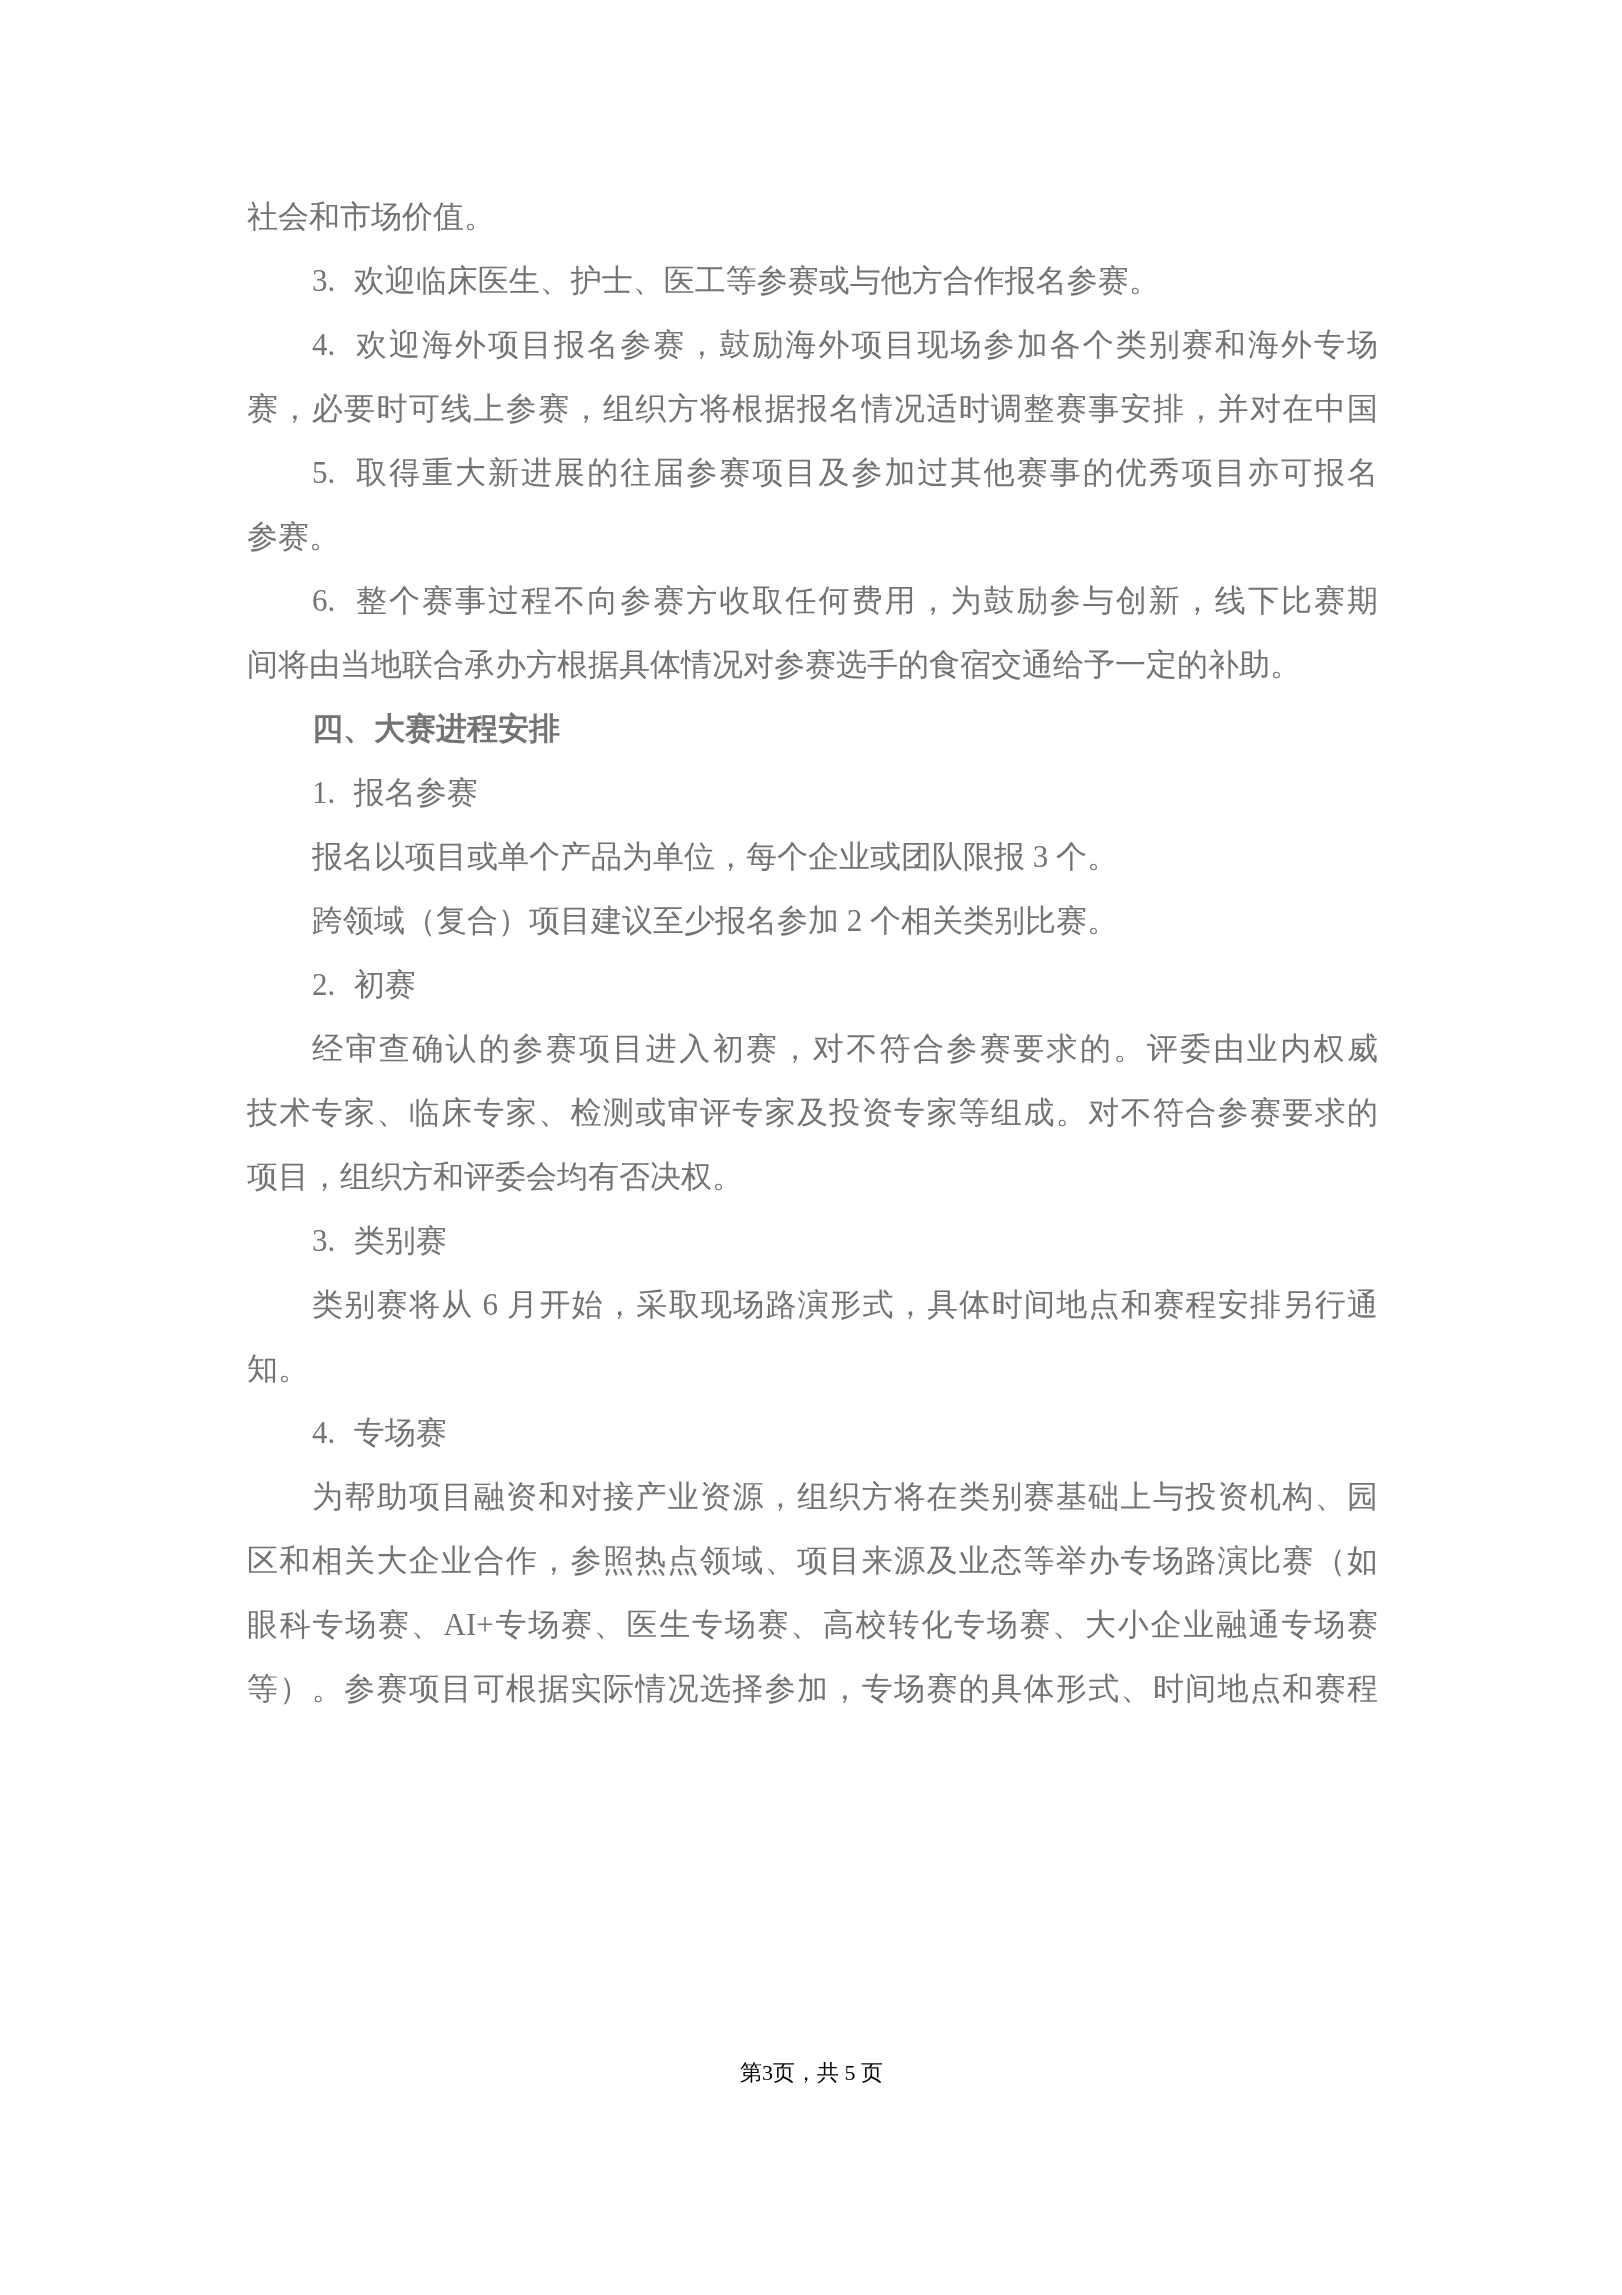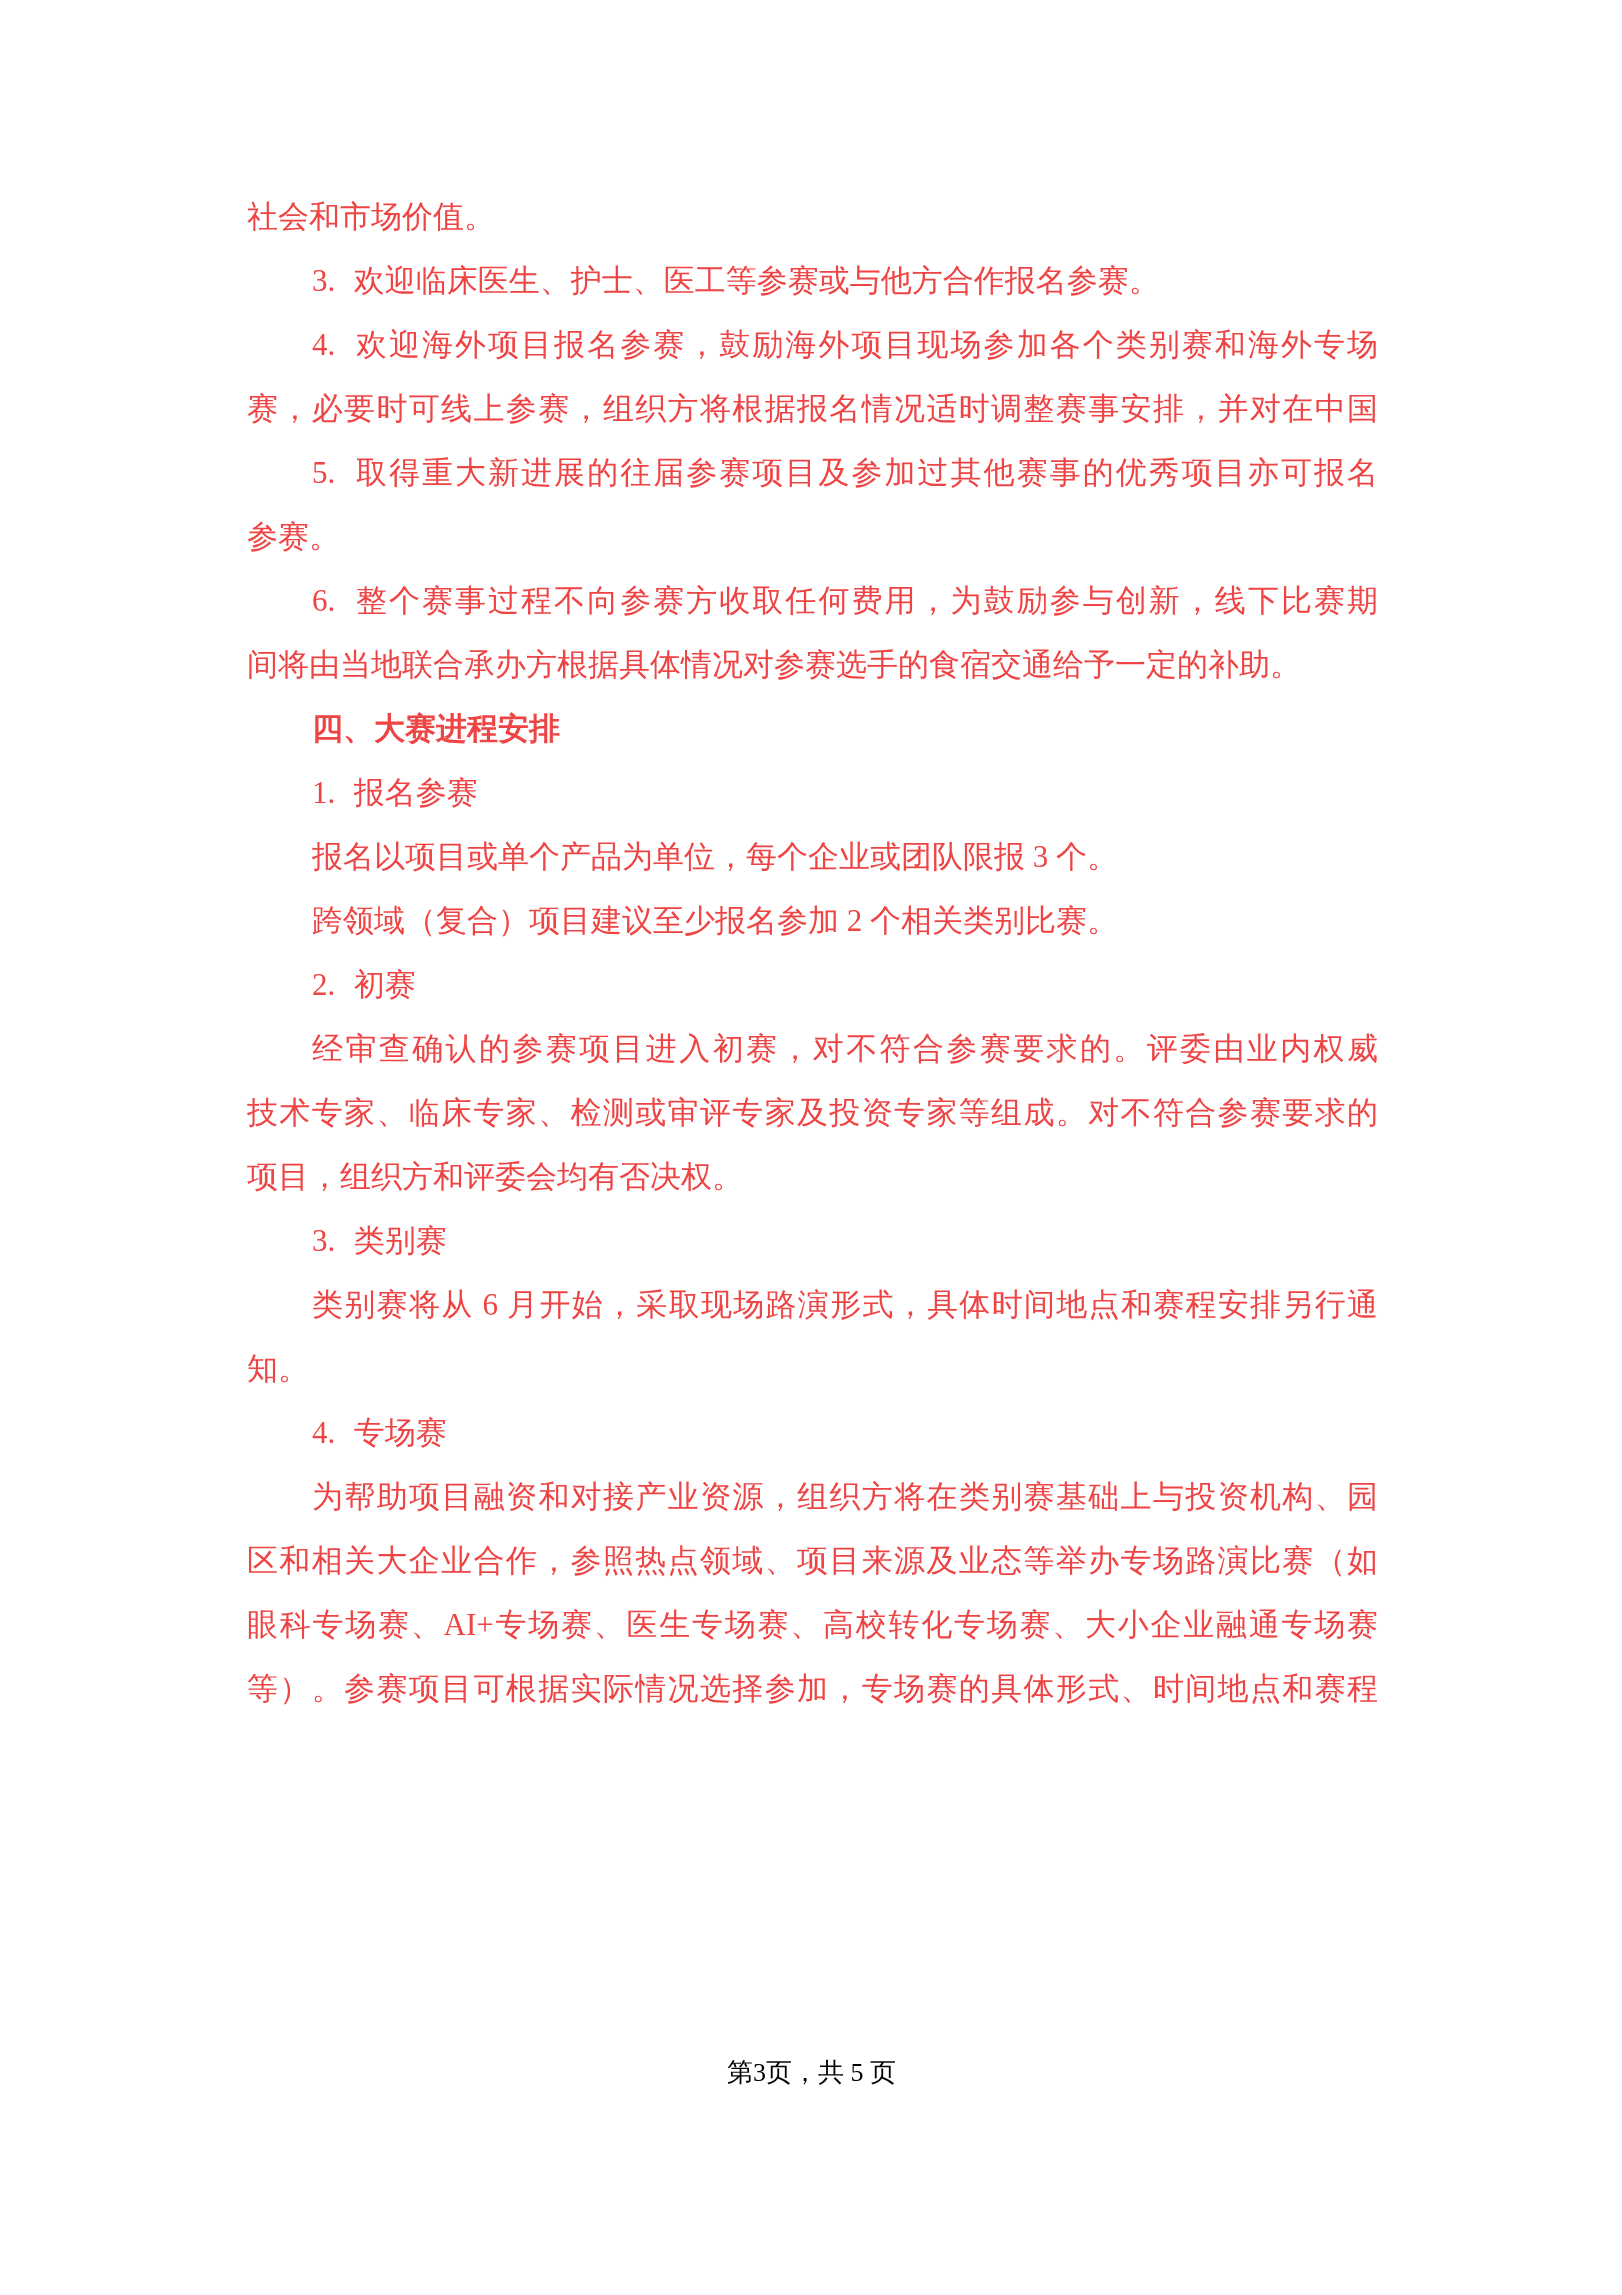--- a/index.html
+++ b/index.html
@@ -27,21 +27,21 @@
     left: 247px;
     top: 185px;
     width: 1131px;
   }
   .para { margin: 0; padding: 0; }
   .para.bold .line, .para.bold .line span { font-weight: 700; }
   .line {
     height: 64px;
     line-height: 64px;
     font-size: 31px;
-    color: #ef4444;
+    color: #737373;
   }
   
   .line.j {
     text-align: justify;
     text-align-last: justify;
     text-justify: inter-character;
     word-break: keep-all;
   }
   
   .line.l {
@@ -50,21 +50,21 @@
   }
   .line.first { text-indent: 65px; }
   .num { margin-right: 0.6em; }
   .b { font-weight: 700; }
   .footer {
     position: absolute;
     top: 2057px;
     left: 0;
     width: 1623px;
     text-align: center;
-    font-size: 26px;
+    font-size: 22px;
     line-height: 31px;
     color: #000000;
   }
 </style>
 </head>
 <body>
 
 <div class="page">
   <div class="content" id="doc-content">
       <div class="para">

